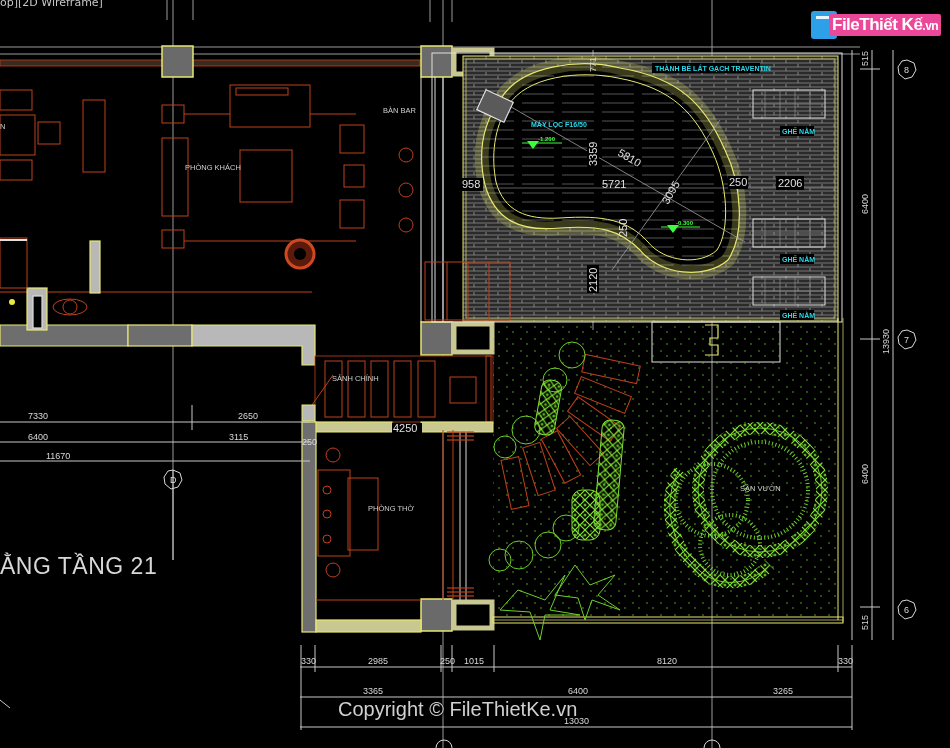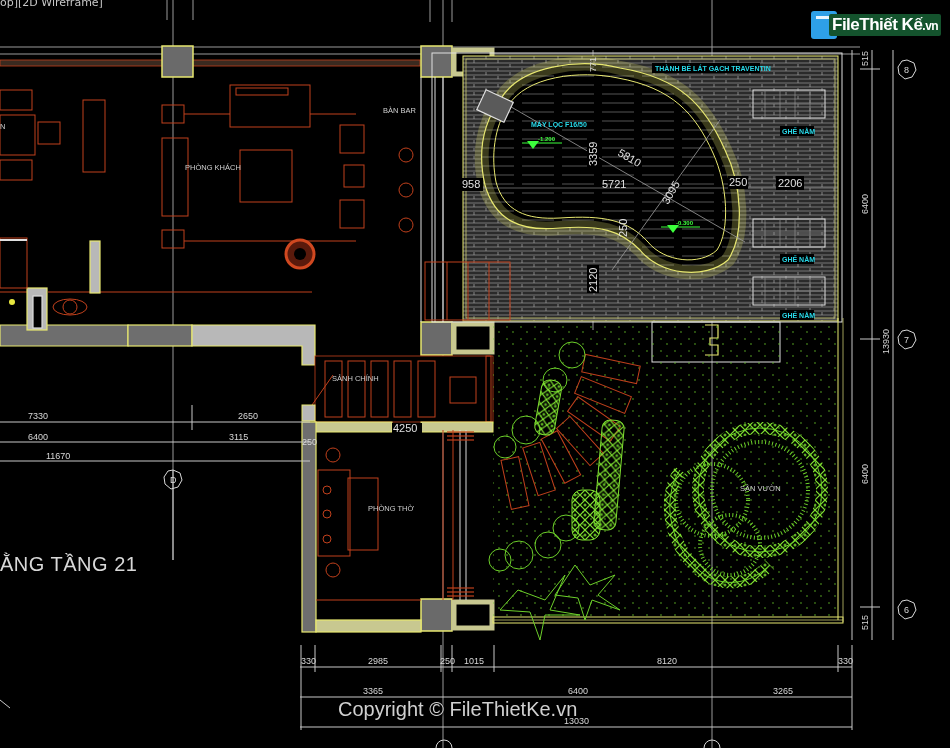--- a/index.html
+++ b/index.html
@@ -2,24 +2,24 @@
 <html><head>
 <meta charset="utf-8">
 <style>
   html, body { margin:0; padding:0; background:#000; }
   body { width:950px; height:748px; overflow:hidden; position:relative; font-family:"Liberation Sans", sans-serif; }
   #canvas { position:absolute; left:0; top:0; width:950px; height:748px; }
   .viewport-label { position:absolute; left:0; top:-4px; color:#c8c8c8; font-size:11px; font-family:"DejaVu Sans", sans-serif; }
   .logo { position:absolute; left:811px; top:10px; height:30px; display:flex; align-items:center; }
   .logo .doc { width:26px; height:28px; background:#2ea0e8; border-radius:3px; position:relative; margin-right:-8px; }
   .logo .doc:before { content:""; position:absolute; left:5px; top:5px; width:16px; height:3px; background:#e8f6ff; }
-  .logo .txt { position:relative; color:#fff; font-weight:bold; font-size:17px; background:#14532d; padding:1px 3px; border-radius:2px; letter-spacing:-0.5px; }
+  .logo .txt { position:relative; color:#fff; font-weight:bold; font-size:17px; background:#ec4899; padding:1px 3px; border-radius:2px; letter-spacing:-0.5px; }
   .logo .txt .vn { font-size:12px; }
   .copyright { position:absolute; left:338px; top:698px; color:#d0d0d0; font-size:20px; font-weight:normal; text-shadow:0 0 3px #000,1px 1px 2px #000; }
-  .title { position:absolute; left:0; top:553px; color:#d8d8d8; font-size:20px; letter-spacing:0.5px; }
+  .title { position:absolute; left:0; top:553px; color:#d8d8d8; font-size:23px; letter-spacing:0.5px; }
   svg text { font-family:"Liberation Sans", sans-serif; }
   .dim { fill:#d8d8d8; font-size:9px; }
   .dimB { fill:#e0e0e0; font-size:11px; }
   .lbl { fill:#cfcfcf; font-size:7.5px; }
   .cyan { fill:#28d8e8; font-size:7px; font-weight:bold; }
   .grn { fill:#3cff3c; font-size:6px; font-weight:bold; }
 </style>
 </head>
 <body>
 

